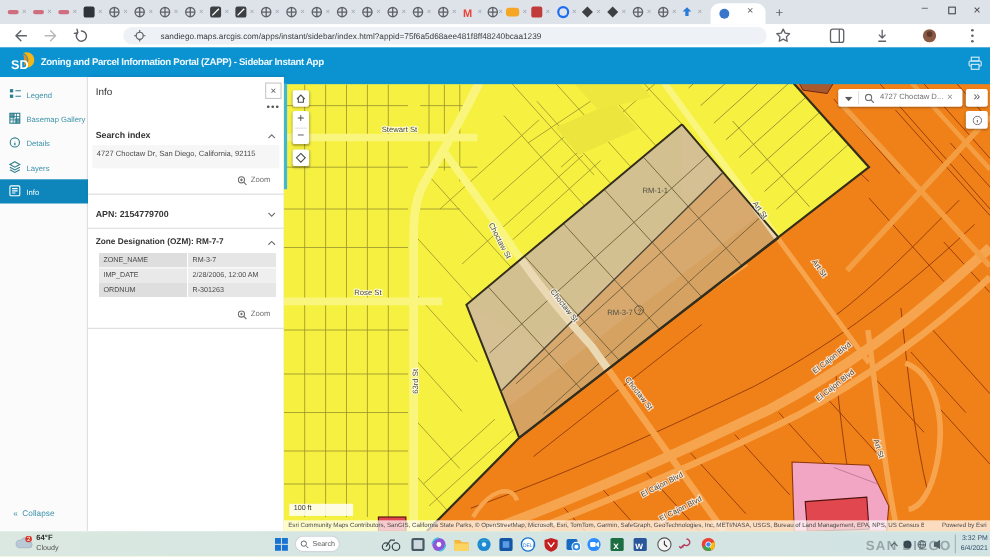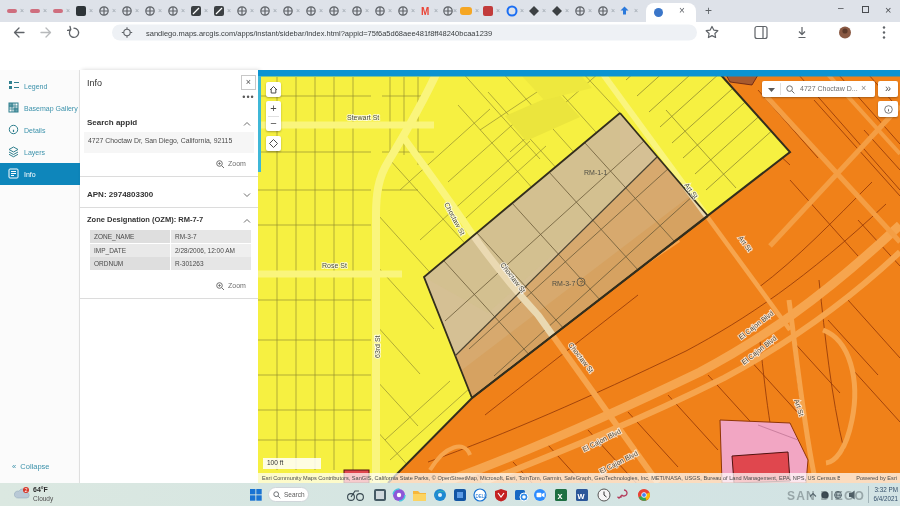--- a/index.html
+++ b/index.html
@@ -142,20 +142,35 @@
     <circle cx="845" cy="10.5" r="6" fill="#8a5a44"></circle>
     <circle cx="845" cy="9" r="2.6" fill="#5d3a2a"></circle>
     <g fill="#5f6368">
           <circle cx="884" cy="5.5" r="1.2"></circle>
           <circle cx="884" cy="10.5" r="1.2"></circle>
           <circle cx="884" cy="15.5" r="1.2"></circle>
         </g>
   </svg>
 </div>
 
+<div class="abs" id="appheader" style="left:0;top:43px;width:900px;height:27px;background:#0b93d1;">
+  <svg class="abs" style="left:9px;top:4px;" width="26" height="20" viewBox="0 0 26 20">
+    <path d="M12,1 C18,-1 23,3 22,9 C21.3,13 17.5,15 14.5,14 C17,11 17.5,7 15.5,4 C14.6,2.6 13.3,1.5 12,1 z" fill="#f7b617"></path>
+    <path d="M12,2 C15,3 16.5,6 15.8,9 C15.3,11 14,12.5 12.5,13 C13.5,10 13,5.5 12,2 z" fill="#e88a1a"></path>
+    <text x="1" y="16" font-size="11.5" font-weight="bold" fill="#ffffff" font-family="Liberation Sans, sans-serif">SD</text>
+  </svg>
+  <div class="abs" style="left:37px;top:8px;font-size:8.8px;font-weight:bold;color:#eef9ff;letter-spacing:-0.3px;">Zoning and Parcel Information Portal (ZAPP) - Sidebar Instant App</div>
+  <svg class="abs" style="left:880px;top:8px;" width="13" height="13" viewBox="0 0 13 13">
+    <g fill="none" stroke="#d7eefa" stroke-width="1">
+      <rect x="3" y="1" width="7" height="3.5"></rect>
+          <rect x="1" y="4.5" width="11" height="4.5" rx="1"></rect>
+          <rect x="3" y="7.5" width="7" height="4.5" fill="#0b93d1"></rect>
+    </g>
+  </svg>
+</div>
 
 <div class="abs" id="sidebar" style="left:0;top:70px;width:80px;height:413px;background:#fbfbfb;border-right:1px solid #e4e4e4;">
   <div class="abs" style="left:0;top:93px;width:80px;height:22px;background:#0e86bb;"></div>
   <svg class="abs" style="left:0;top:0;" width="80" height="413" viewBox="0 0 80 413">
     <g fill="none" stroke="#2f7f8e" stroke-width="1">
 
       <g transform="translate(9,11)">
             <rect x="0" y="0" width="3" height="3" fill="#2f7f8e" stroke="none"></rect>
             <rect x="0" y="5" width="3" height="3" fill="#2f7f8e" stroke="none"></rect>
             <path d="M5,1.5h5M5,6.5h5"></path>
@@ -192,34 +207,34 @@
       <text x="24" y="107" fill="#ffffff">Info</text>
       <text x="12" y="399" fill="#3c92ab" font-size="7.5">«&nbsp;&nbsp;Collapse</text>
     </g>
   </svg>
 </div>
 
 <div class="abs" id="panel" style="left:80px;top:70px;width:178px;height:413px;background:#fff;box-shadow:2px 0 4px rgba(0,0,0,.18);">
   <div class="abs" style="left:7px;top:8px;font-size:9px;color:#323232;">Info</div>
   <div class="abs" style="left:161px;top:5px;width:15px;height:15px;border:1px solid #c8c8c8;background:#fff;color:#555;font-size:9px;line-height:13px;text-align:center;">×</div>
   <div class="abs" style="left:161px;top:24px;width:15px;height:10px;color:#595959;font-size:9px;letter-spacing:1px;line-height:6px;text-align:center;">•••</div>
-  <div class="abs" style="left:7px;top:48px;font-size:8px;font-weight:bold;color:#323232;">Search appid</div>
+  <div class="abs" style="left:7px;top:48px;font-size:8px;font-weight:bold;color:#323232;">Search index</div>
   <svg class="abs" style="left:163px;top:51px;" width="8" height="5" viewBox="0 0 8 5">
         <path d="M1,4.5l3,-3l3,3" fill="none" stroke="#6e6e6e" stroke-width="1"></path>
       </svg>
   <div class="abs" style="left:4px;top:62px;width:170px;height:21px;background:#f6f6f6;"></div>
   <div class="abs" style="left:8px;top:67px;font-size:6.9px;color:#4c4c4c;">4727 Choctaw Dr, San Diego, California, 92115</div>
 
   <svg class="abs" style="left:136px;top:90px;" width="9" height="9" viewBox="0 0 9 9">
         <circle cx="3.5" cy="3.5" r="2.8" fill="none" stroke="#6e6e6e" stroke-width="1"></circle>
         <path d="M5.7,5.7l2.3,2.3M2.3,3.5h2.4M3.5,2.3v2.4" stroke="#6e6e6e" stroke-width="1" fill="none"></path>
       </svg>
   <div class="abs" style="left:148px;top:90px;font-size:7px;color:#6e6e6e;">Zoom</div>
   <div class="abs" style="left:0px;top:106px;width:178px;height:1px;background:#dcdcdc;"></div>
-  <div class="abs" style="left:7px;top:120px;font-size:8px;font-weight:bold;color:#323232;">APN: 2974803300</div>
+  <div class="abs" style="left:7px;top:120px;font-size:8px;font-weight:bold;color:#323232;">APN: 2154779700</div>
   <svg class="abs" style="left:163px;top:123px;" width="8" height="5" viewBox="0 0 8 5">
         <path d="M1,0.5l3,3l3,-3" fill="none" stroke="#6e6e6e" stroke-width="1"></path>
       </svg>
   <div class="abs" style="left:0px;top:137px;width:178px;height:1px;background:#dcdcdc;"></div>
   <div class="abs" style="left:7px;top:145px;font-size:7.5px;font-weight:bold;color:#323232;">Zone Designation (OZM): RM-7-7</div>
   <svg class="abs" style="left:163px;top:148px;" width="8" height="5" viewBox="0 0 8 5">
         <path d="M1,4.5l3,-3l3,3" fill="none" stroke="#6e6e6e" stroke-width="1"></path>
       </svg>
 
   <div class="abs" style="left:10px;top:160px;width:161px;height:40px;font-size:6.5px;color:#4a4a4a;">

